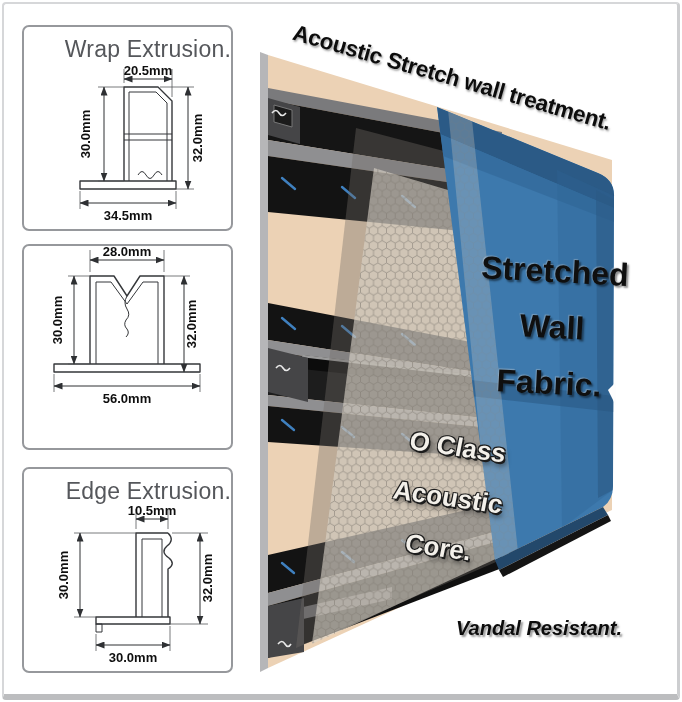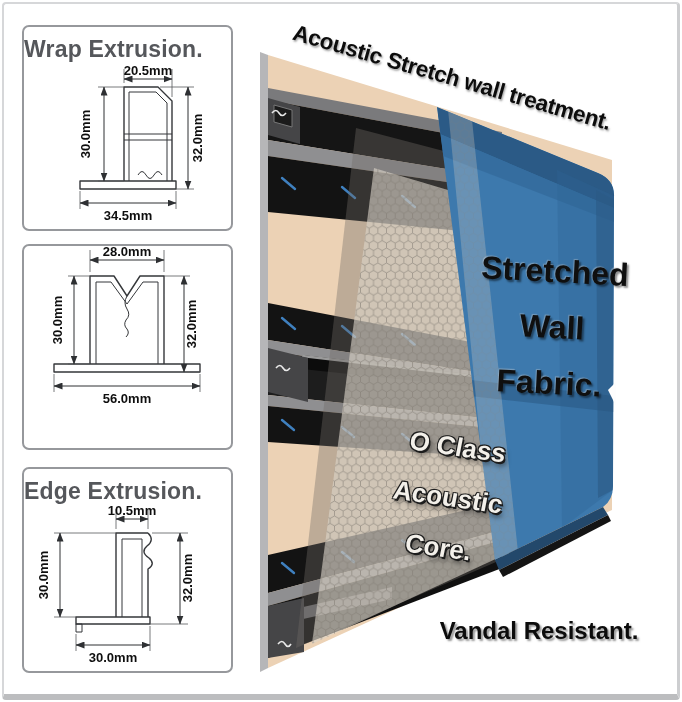--- a/index.html
+++ b/index.html
@@ -3,21 +3,21 @@
 <meta charset="utf-8">
 <style>
   html,body { margin:0; padding:0; background:#ffffff; font-family:"Liberation Sans", sans-serif; }
   #canvas { position:relative; width:682px; height:702px; background:#ffffff; overflow:hidden; }
   #frame { position:absolute; inset:2px; border:2px solid #d6d7d9; border-right:3px solid #cdced0;
            border-bottom:6px solid #bcbdbf; border-radius:4px; pointer-events:none; }
 
   
   .ext-box { position:absolute; left:22px; width:211px; height:206px; background:#ffffff;
              border:2px solid #96989c; border-radius:7px; box-sizing:border-box; }
-  .ext-title { text-align:left; margin-top:9px; font-size:23px; font-weight:700;
+  .ext-title { text-align:right; margin-top:9px; font-size:23px; font-weight:400;
                color:#55575b; letter-spacing:0.2px; }
   .ext-draw { display:block; margin:0 auto; }
 
   svg .prof  { fill:none; stroke:#35373a; stroke-width:1.4; stroke-linejoin:round; }
   svg .prof2 { fill:none; stroke:#35373a; stroke-width:1; stroke-linejoin:round; }
   svg .dim   { stroke:#2e3033; stroke-width:1; fill:none; }
   svg .ext   { stroke:#55585c; stroke-width:0.8; fill:none; }
   svg .dtxt  { font:700 13px "Liberation Sans", sans-serif; fill:#0e0e0e; }
 
   
@@ -26,21 +26,21 @@
     font-weight:700; font-size:22.5px; letter-spacing:-0.4px; color:#0c0c0c;
     text-shadow:1.5px 1.5px 2px rgba(110,110,110,.6); }
   #fabric-label { left:462px; top:243px; width:180px; text-align:center; white-space:normal;
     transform:rotate(3deg); font-weight:700; font-size:32px; line-height:56px; color:#0f0f0f;
     text-shadow:-1px -1px 1px rgba(210,210,210,.4), 2px 2px 2px rgba(0,0,0,.45); }
   #core-label { left:368px; top:421px; width:160px; text-align:center; white-space:normal;
     transform:rotate(8deg) skewX(-3deg); font-weight:700; font-size:26px; line-height:51px; color:#f3f0ea;
     text-shadow:2px 2px 0 #1d1d1d, -1px -1px 0 #1d1d1d, 1px -1px 0 #1d1d1d,
                 -1px 1px 0 #1d1d1d, 3px 4px 5px rgba(0,0,0,.55); }
   #caption { left:432px; top:617px; width:214px; text-align:center; font-weight:700;
-    font-size:24px; color:#0c0c0c; text-shadow:2px 2px 2px rgba(95,95,95,.65); }
+    font-size:20px; color:#0c0c0c; text-shadow:2px 2px 2px rgba(95,95,95,.65);font-style:italic; }
 </style>
 </head>
 <body>
 
 <div id="canvas">
 
   <svg width="0" height="0" style="position:absolute">
     <defs>
       <marker id="da" markerWidth="9" markerHeight="7" refX="8.5" refY="3.5" orient="auto-start-reverse">
         <path d="M0 0 L9 3.5 L0 7 Z" fill="#2e3033"></path>
@@ -94,21 +94,21 @@
       <path class="ext" d="M140 30 H166 M176 126 H166"></path>
       <line class="dim" x1="160" y1="30" x2="160" y2="126" marker-start="url(#da)" marker-end="url(#da)"></line>
       <text class="dtxt" transform="rotate(-90 172 78)" x="172" y="78" text-anchor="middle">32.0mm</text>
 
       <path class="ext" d="M30 128 V146 M176 128 V146"></path>
       <line class="dim" x1="30" y1="140" x2="176" y2="140" marker-start="url(#da)" marker-end="url(#da)"></line>
       <text class="dtxt" x="103" y="157" text-anchor="middle">56.0mm</text>
     </svg>
   </div>
 
-  <div class="ext-box" style="top:467px;">
+  <div class="ext-box" style="top:467px;padding-left:20px;">
     <div class="ext-title">Edge Extrusion.</div>
     <svg class="ext-draw" width="207" height="162" viewBox="0 0 207 162">
       <rect class="prof" x="52" y="112" width="74" height="7"></rect>
       <rect class="prof2" x="52" y="119" width="6" height="8"></rect>
       <path class="prof" d="M92 112 V28 H124"></path>
       <path class="prof" d="M124 28 q7 7 -1 13 q-7 6 2 12 q7 6 -1 11 V112"></path>
       <path class="prof2" d="M98 112 V34 H118 V112"></path>
 
       <path class="ext" d="M92 24 V4 M124 24 V4"></path>
       <line class="dim" x1="92" y1="14" x2="124" y2="14" marker-start="url(#da)" marker-end="url(#da)"></line>

